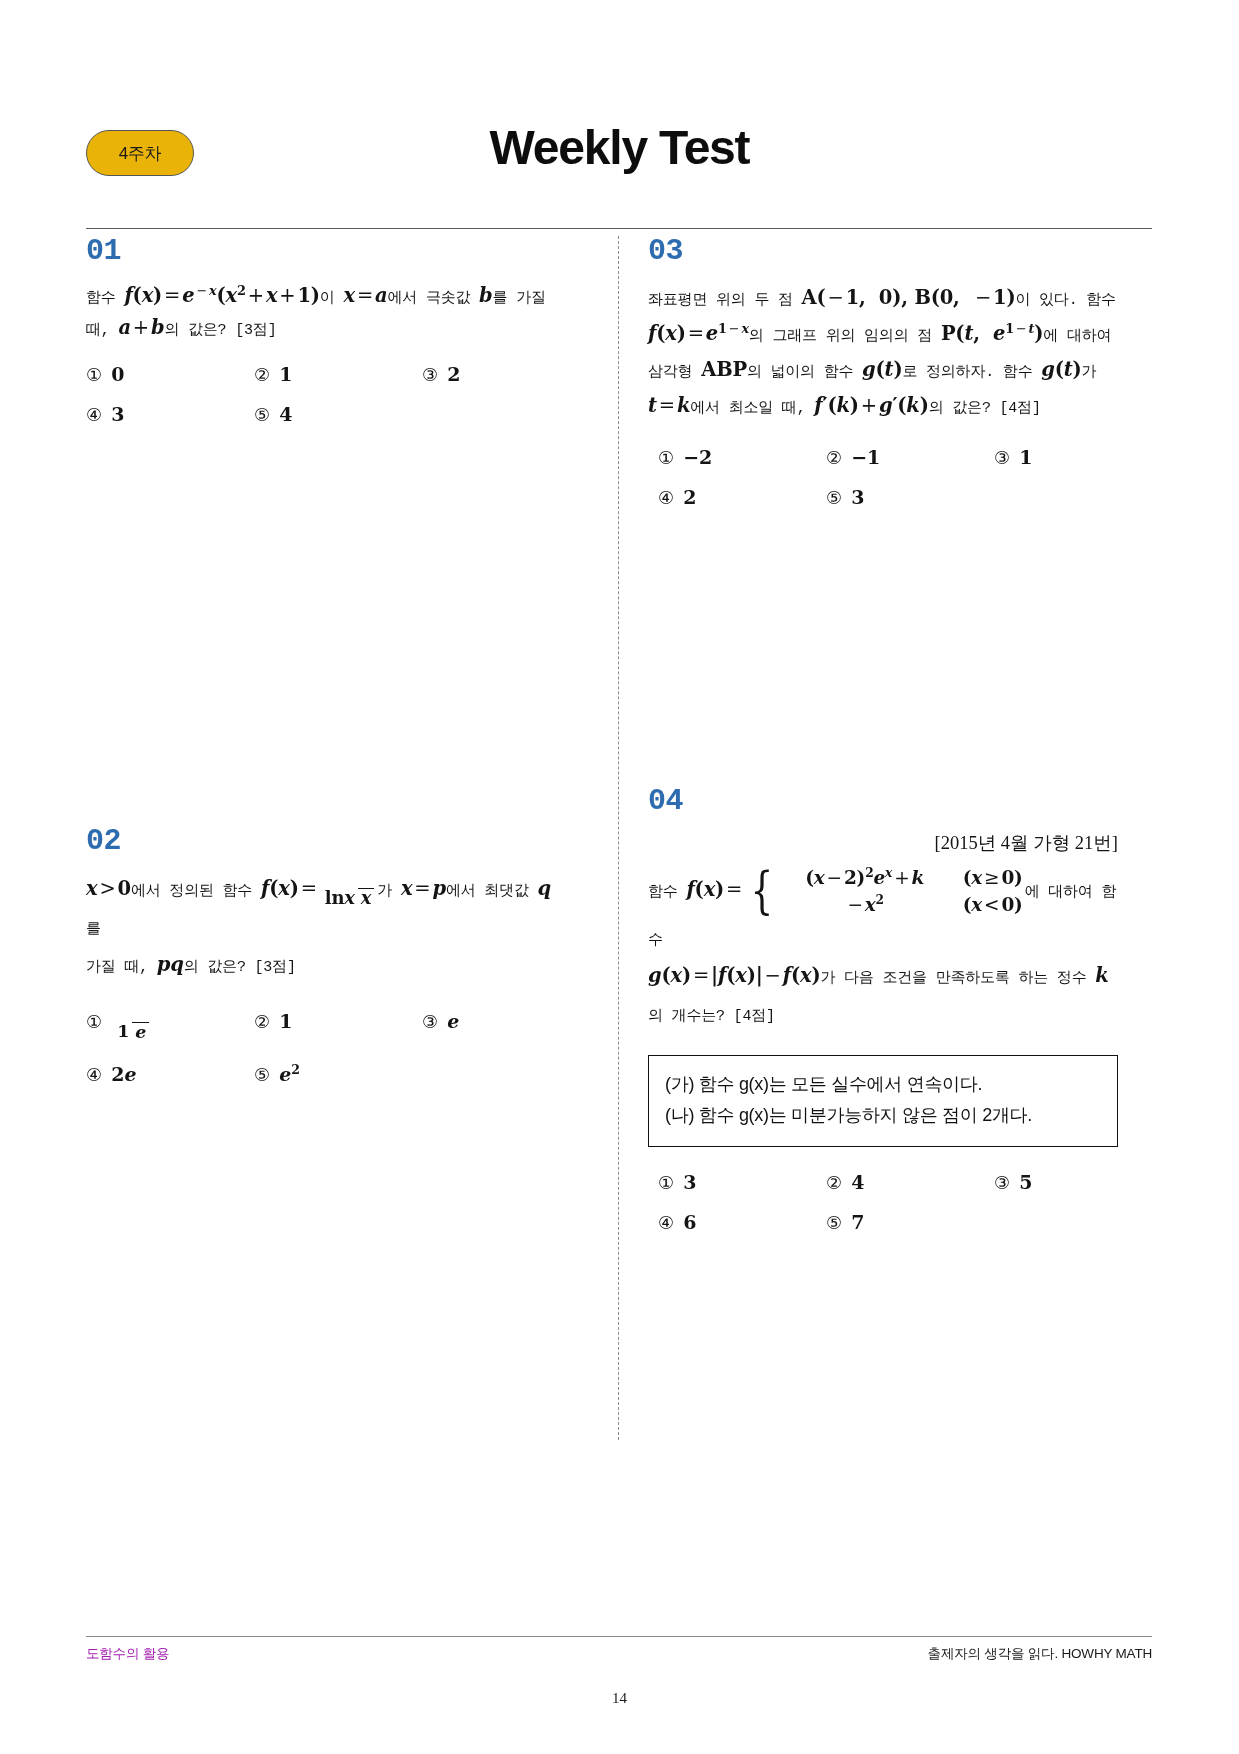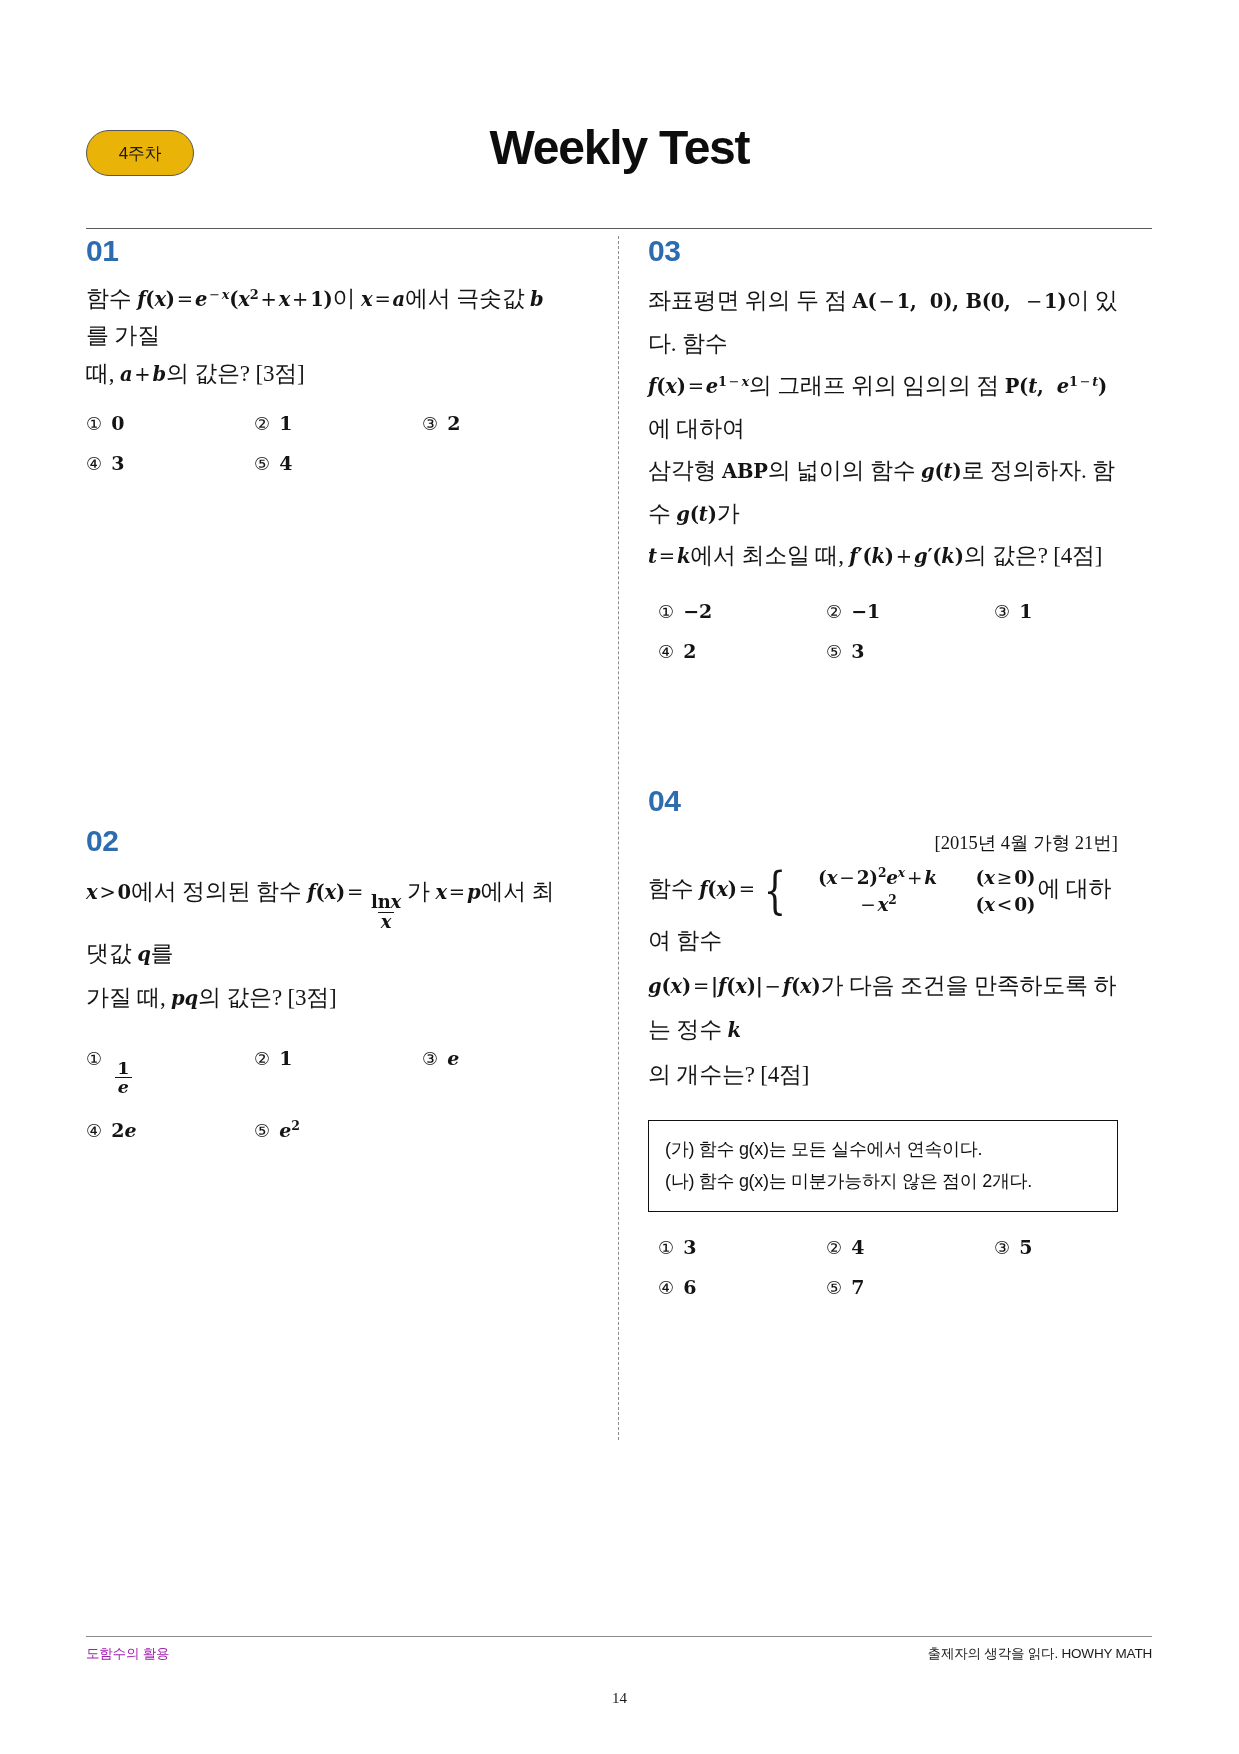--- a/index.html
+++ b/index.html
@@ -94,46 +94,46 @@
     position: absolute;
     top: 236px;
     width: 470px;
   }
   .col-left  { left: 86px;  }
   .col-right { left: 648px; }
 
   .problem { position: absolute; width: 470px; }
 
   .pnum {
-    font-family: Liberation Sans, sans-serif;
+    font-family: Liberation Mono, monospace;
     font-weight: bold;
     font-size: 30px;
     color: #2e6cb0;
     letter-spacing: -0.5px;
     line-height: 1;
     margin-bottom: 14px;
   }
 
   .stem {
     font-size: 19.5px;
     line-height: 1.62;
     color: #141414;
     letter-spacing: -0.2px;
   }
-  .stem .ko { font-family: Liberation Serif, serif; font-size: 23px; }
+  .stem .ko { font-family: Liberation Mono, monospace; font-size: 15px; }
 
   
   .m  { font-family: "DejaVu Serif", "Liberation Serif", serif; font-style: italic; font-weight: bold; }
   .mr { font-family: "DejaVu Serif", "Liberation Serif", serif; font-style: normal; font-weight: bold; }
   .op { font-family: "DejaVu Serif", serif; font-style: normal; font-weight: normal; padding: 0 2px; }
   sup.e { font-size: 0.66em; vertical-align: super; line-height: 0; }
 
   .frac {
     display: inline-flex;
-    flex-direction: column;
+    flex-direction: row;
     align-items: center;
     vertical-align: -0.50em;
     margin: 0 3px;
     line-height: 1.05;
     font-size: 0.92em;
   }
   .frac .num { padding: 0 3px; }
   .frac .den { padding: 0 3px; border-top: 1.3px solid #141414; }
 
   

